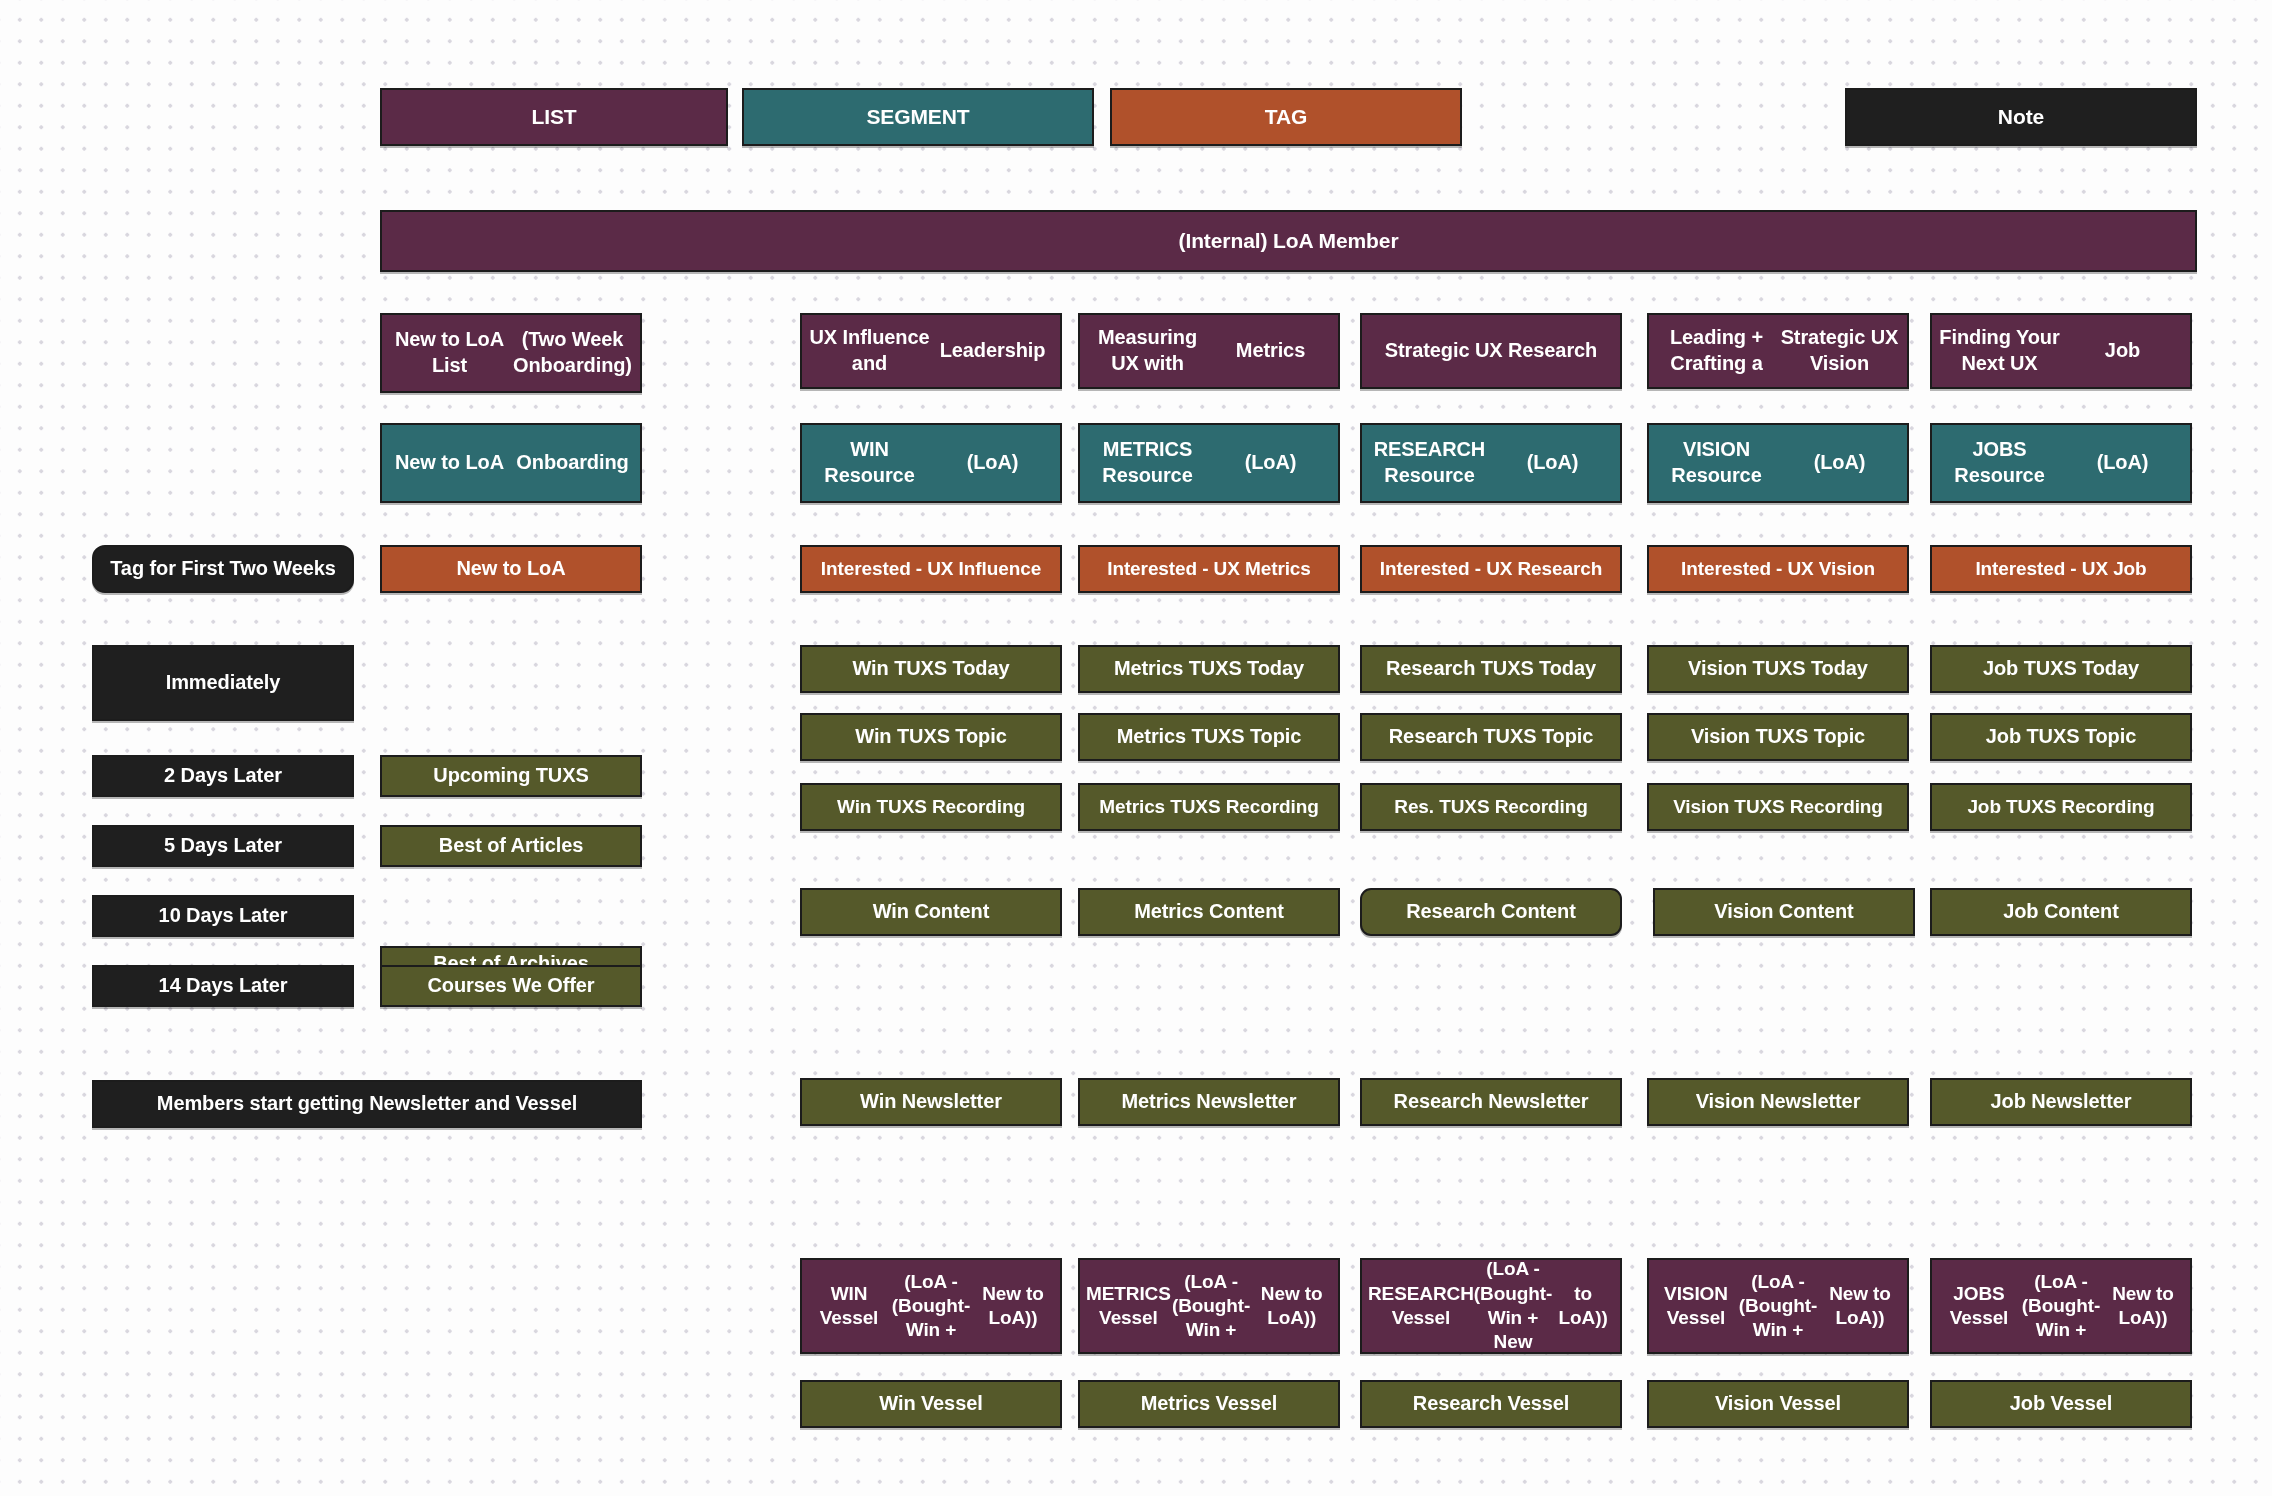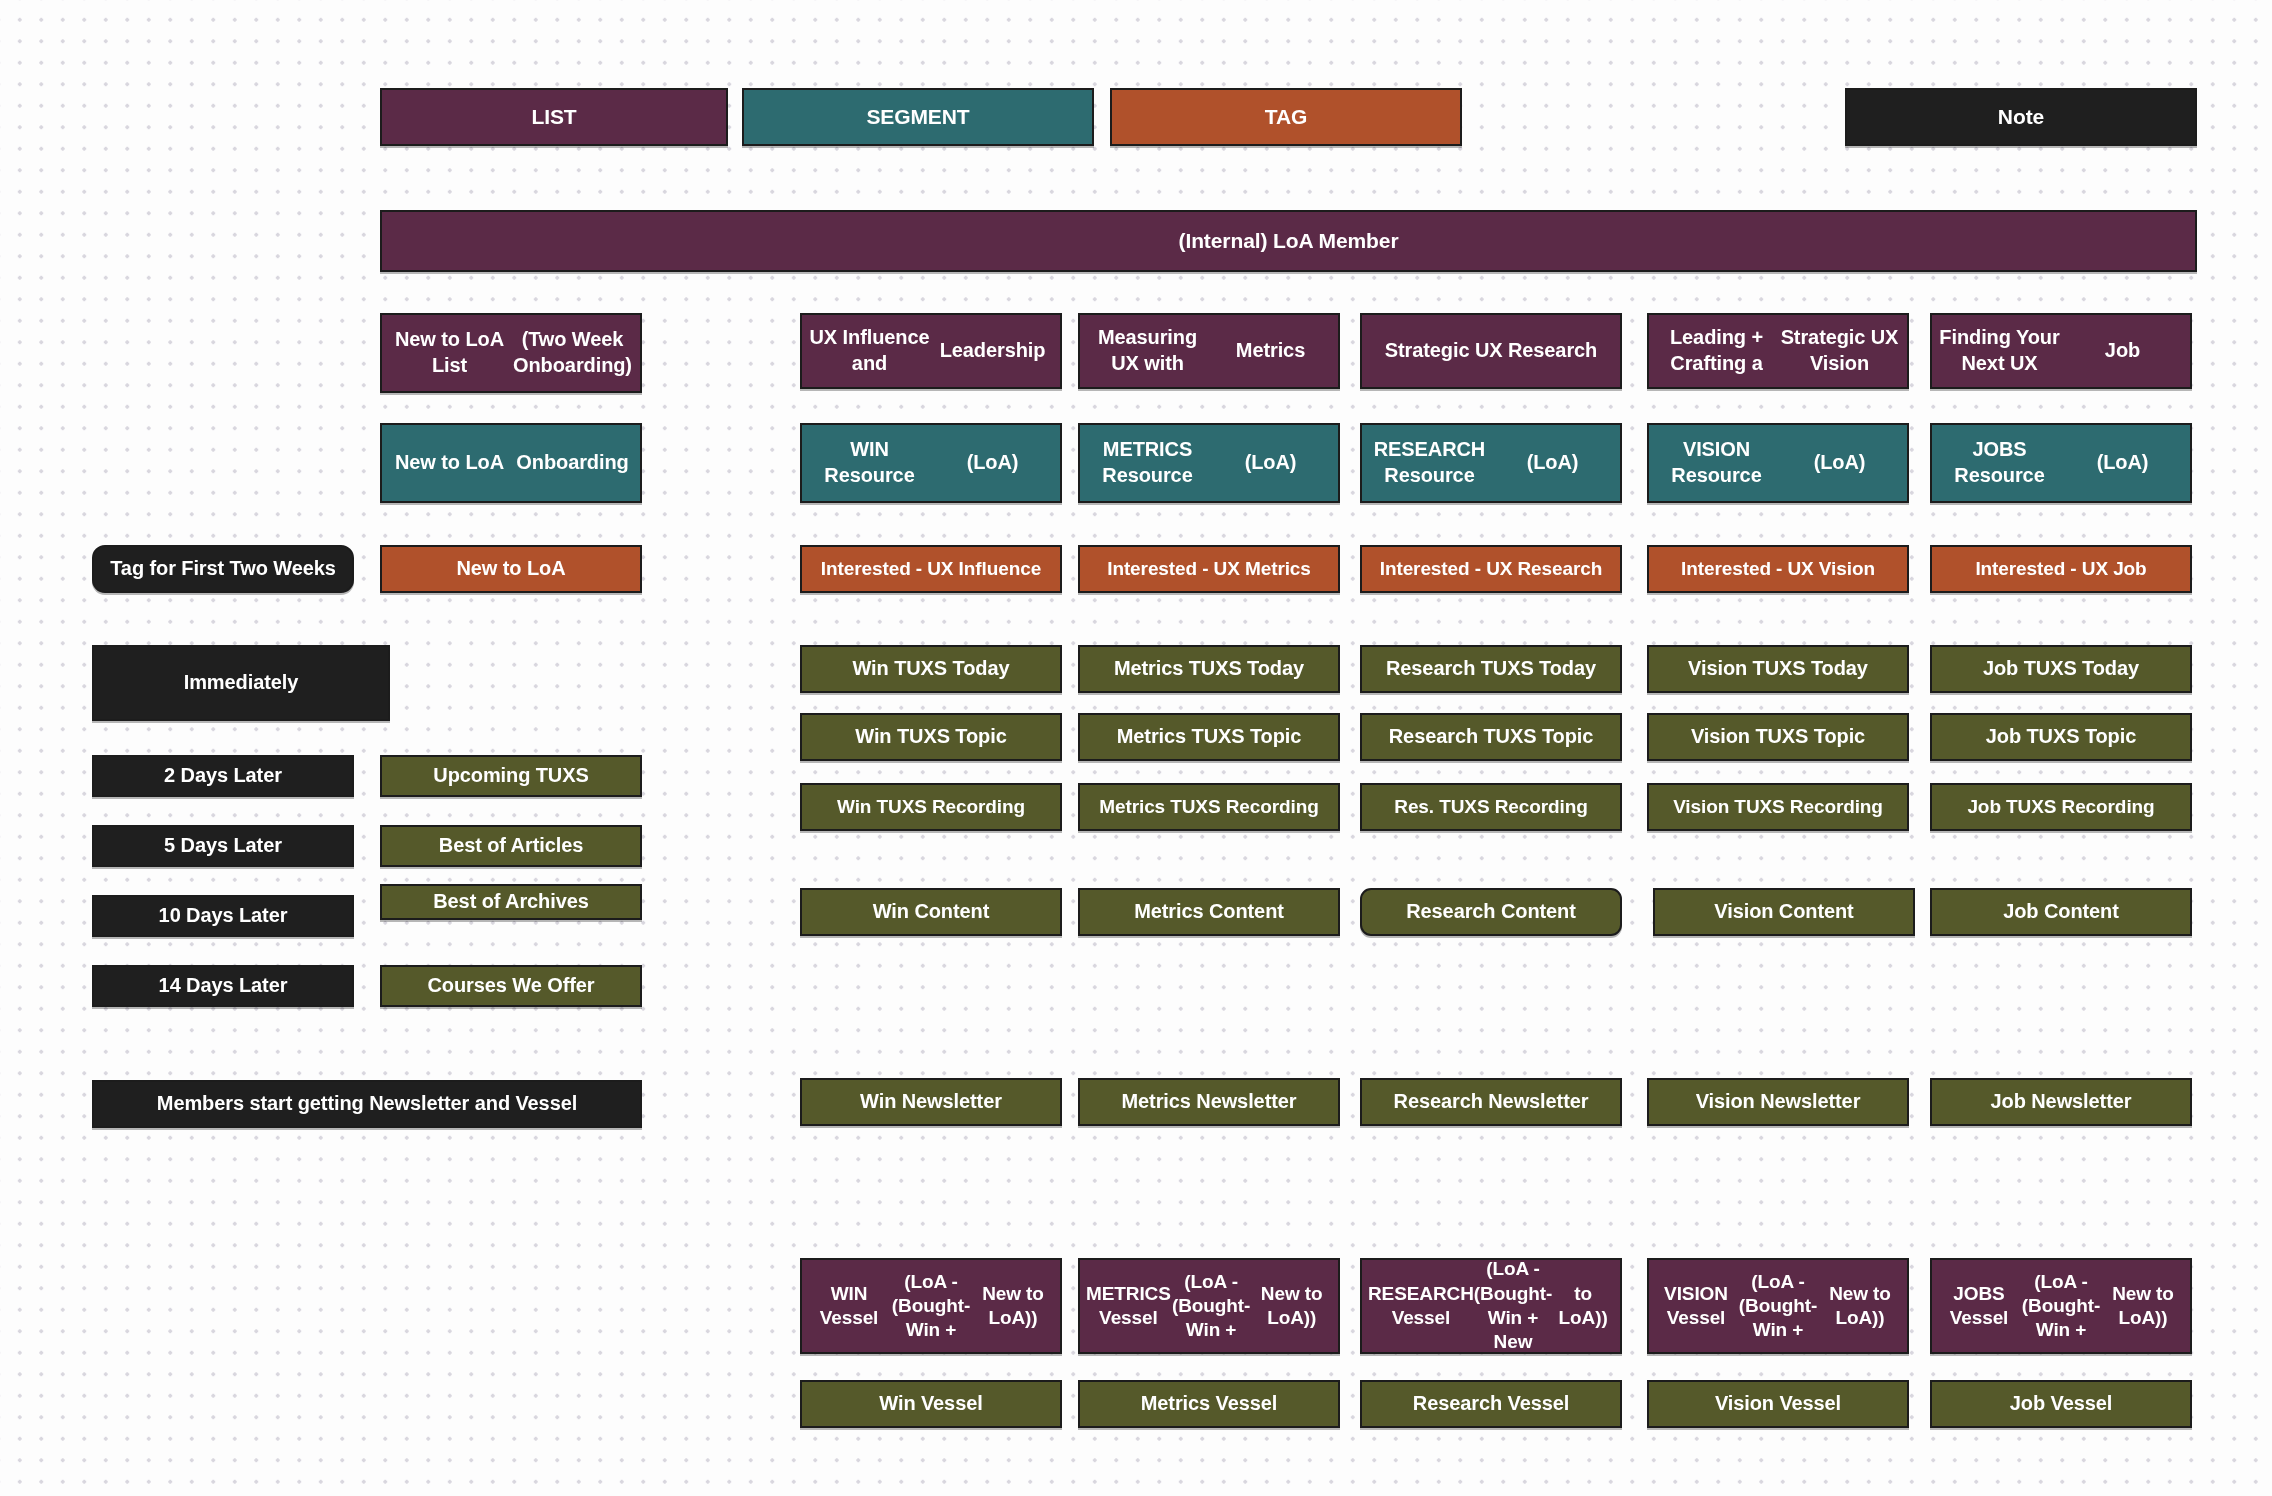--- a/index.html
+++ b/index.html
@@ -75,39 +75,39 @@
     <div class="box c-segment fs-std" style="left: 380px; top: 423px; width: 262px; height: 80px;">
       <span>New to LoA</span>
       <span>Onboarding</span>
     </div>
     <div class="box c-tag fs-std" style="left: 380px; top: 545px; width: 262px; height: 48px;">
       <span>New to LoA</span>
     </div>
     <div class="box c-note fs-std" style="left: 92px; top: 545px; width: 262px; height: 48px; border-radius: 13px;">
       <span>Tag for First Two Weeks</span>
     </div>
-    <div class="box c-note fs-std" style="left: 92px; top: 645px; width: 298px; height: 76px;">
+    <div class="box c-note fs-std" style="left: 92px; top: 645px; width: 262px; height: 76px;">
       <span>Immediately</span>
     </div>
     <div class="box c-note fs-std" style="left: 92px; top: 755px; width: 262px; height: 42px;">
       <span>2 Days Later</span>
     </div>
     <div class="box c-email fs-std" style="left: 380px; top: 755px; width: 262px; height: 42px;">
       <span>Upcoming TUXS</span>
     </div>
     <div class="box c-note fs-std" style="left: 92px; top: 825px; width: 262px; height: 42px;">
       <span>5 Days Later</span>
     </div>
     <div class="box c-email fs-std" style="left: 380px; top: 825px; width: 262px; height: 42px;">
       <span>Best of Articles</span>
     </div>
     <div class="box c-note fs-std" style="left: 92px; top: 895px; width: 262px; height: 42px;">
       <span>10 Days Later</span>
     </div>
-    <div class="box c-email fs-std" style="left: 380px; top: 884px; width: 262px; height: 36px;">
+    <div class="box c-email fs-std" style="left: 380px; top: 946px; width: 262px; height: 36px;">
       <span>Best of Archives</span>
     </div>
     <div class="box c-note fs-std" style="left: 92px; top: 965px; width: 262px; height: 42px;">
       <span>14 Days Later</span>
     </div>
     <div class="box c-email fs-std" style="left: 380px; top: 965px; width: 262px; height: 42px;">
       <span>Courses We Offer</span>
     </div>
     <div class="box c-note fs-std" style="left: 92px; top: 1080px; width: 550px; height: 48px;">
       <span>Members start getting Newsletter and Vessel</span>

